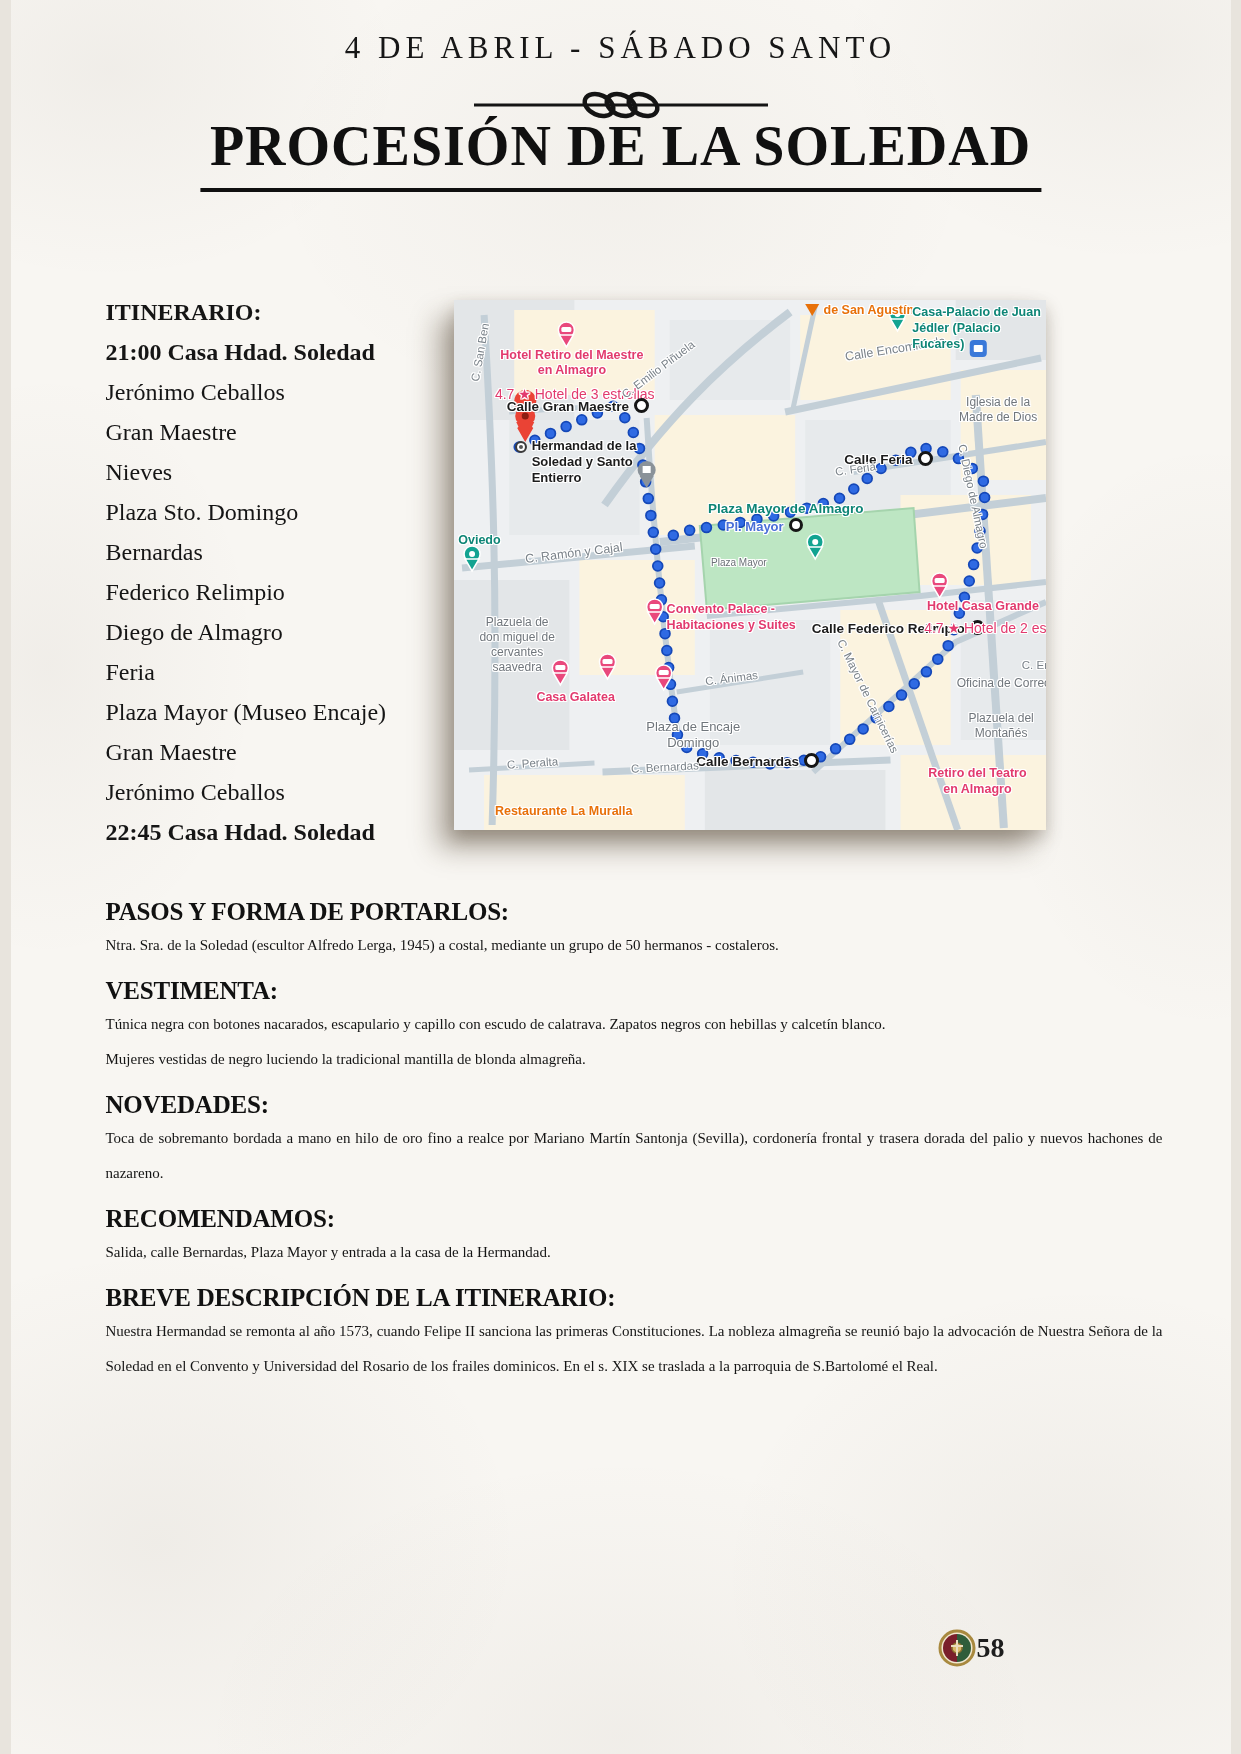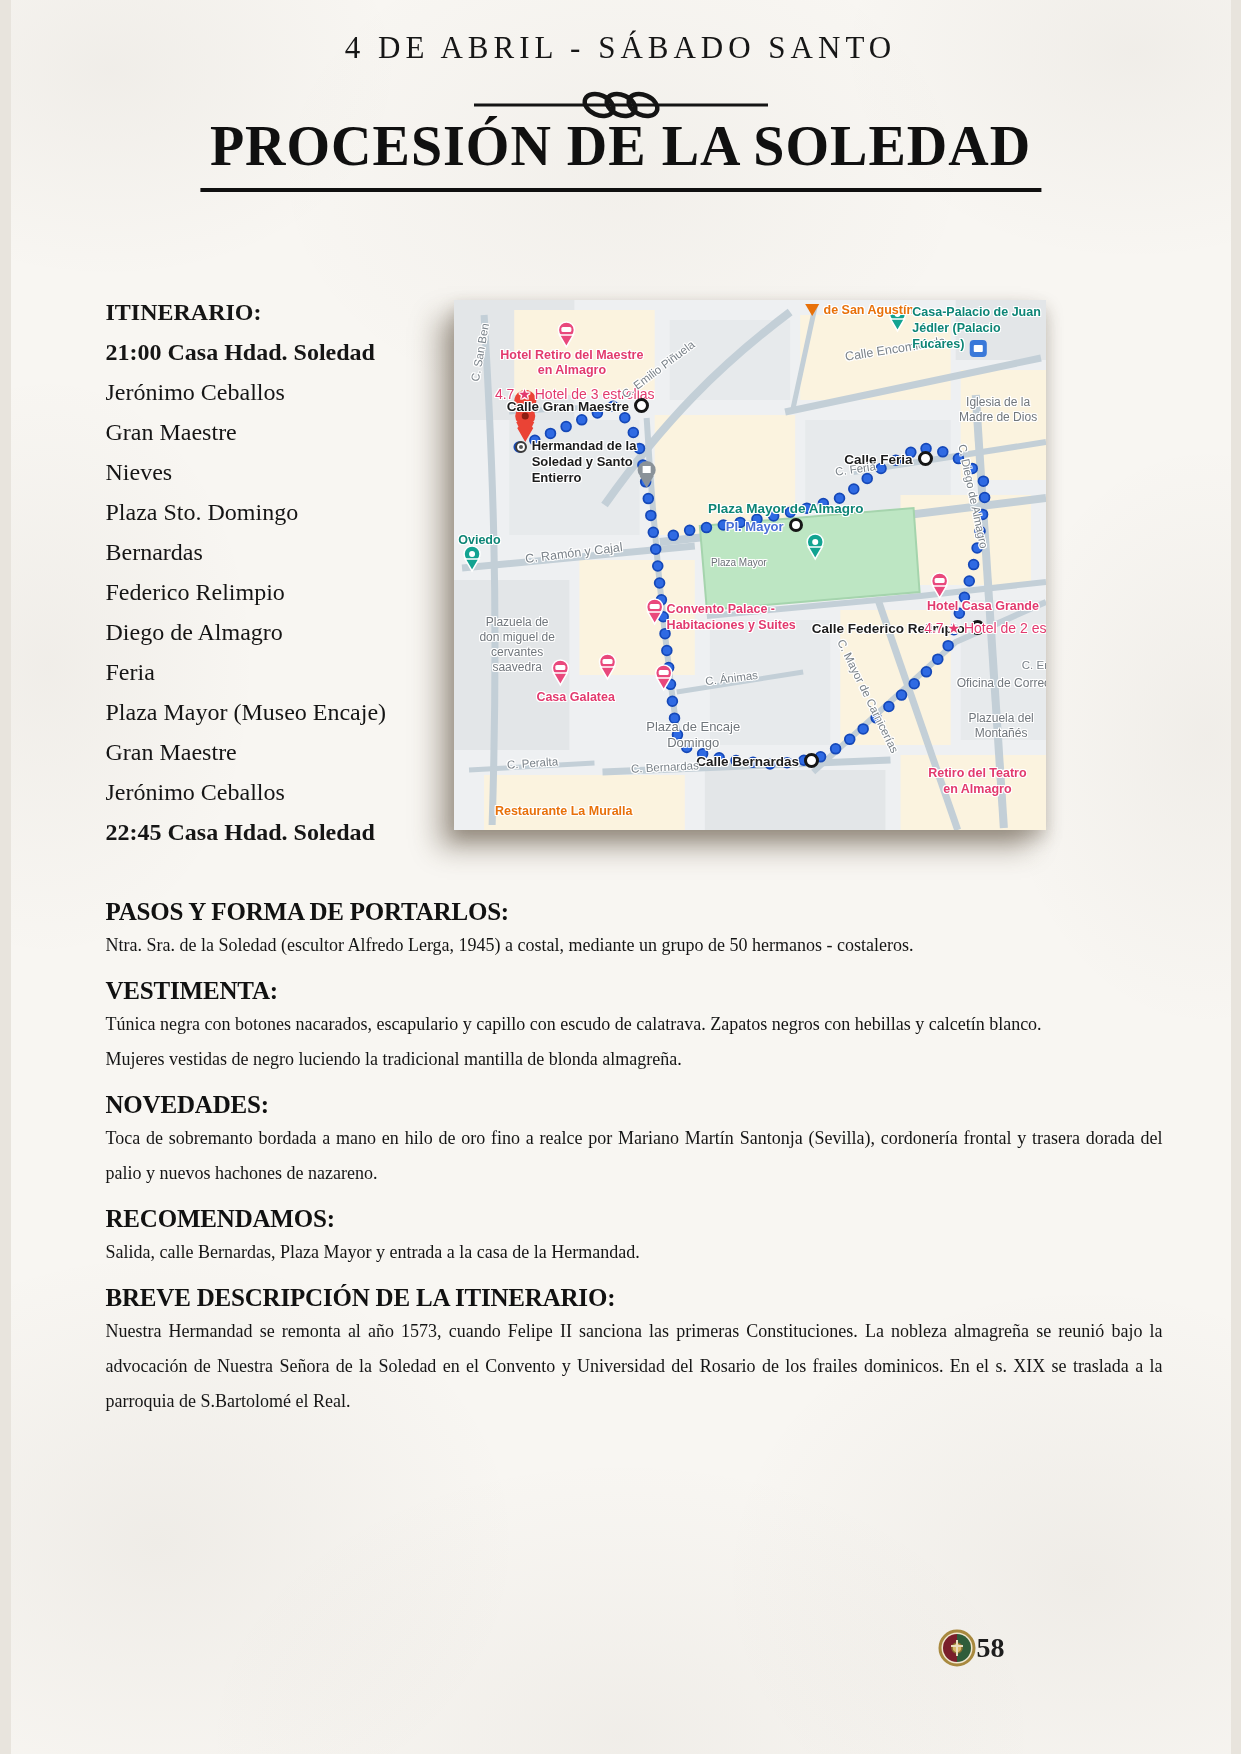--- a/index.html
+++ b/index.html
@@ -53,21 +53,21 @@
   .street{font-size:11.5px;color:#7b838a;}
   .area{font-size:12px;color:#70767c;text-align:center;}
   .area-big{font-size:10px;color:#6b7077;}
   .poi-blue{font-weight:700;font-size:13px;color:#4a6fd6;}
   .poi-blue::after{content:"";display:inline-block;width:8px;height:8px;border:3px solid #161616;border-radius:50%;background:#fff;margin-left:5px;vertical-align:-1px;}
   .ctr{text-align:center;}
   
   .sections{position:absolute;left:95px;top:898px;width:1057px;color:#151515;}
   .sec{margin-bottom:14px;}
   .sec-h{margin:0 0 2px 0;font-size:25px;font-weight:700;letter-spacing:-0.2px;color:#111;}
-  .sec-p{margin:0;font-size:18px;line-height:35px;text-align:justify;}
+  .sec-p{margin:0;font-size:15px;line-height:35px;text-align:justify;}
   
   .footer{position:absolute;left:926px;top:1628px;display:flex;align-items:center;}
   .page-num{font-size:28px;font-weight:700;color:#1d1d1d;}
 </style>
 </head>
 <body>
 
 <div class="page">
 
   <div class="hdr-date">4 DE ABRIL - SÁBADO SANTO</div>

